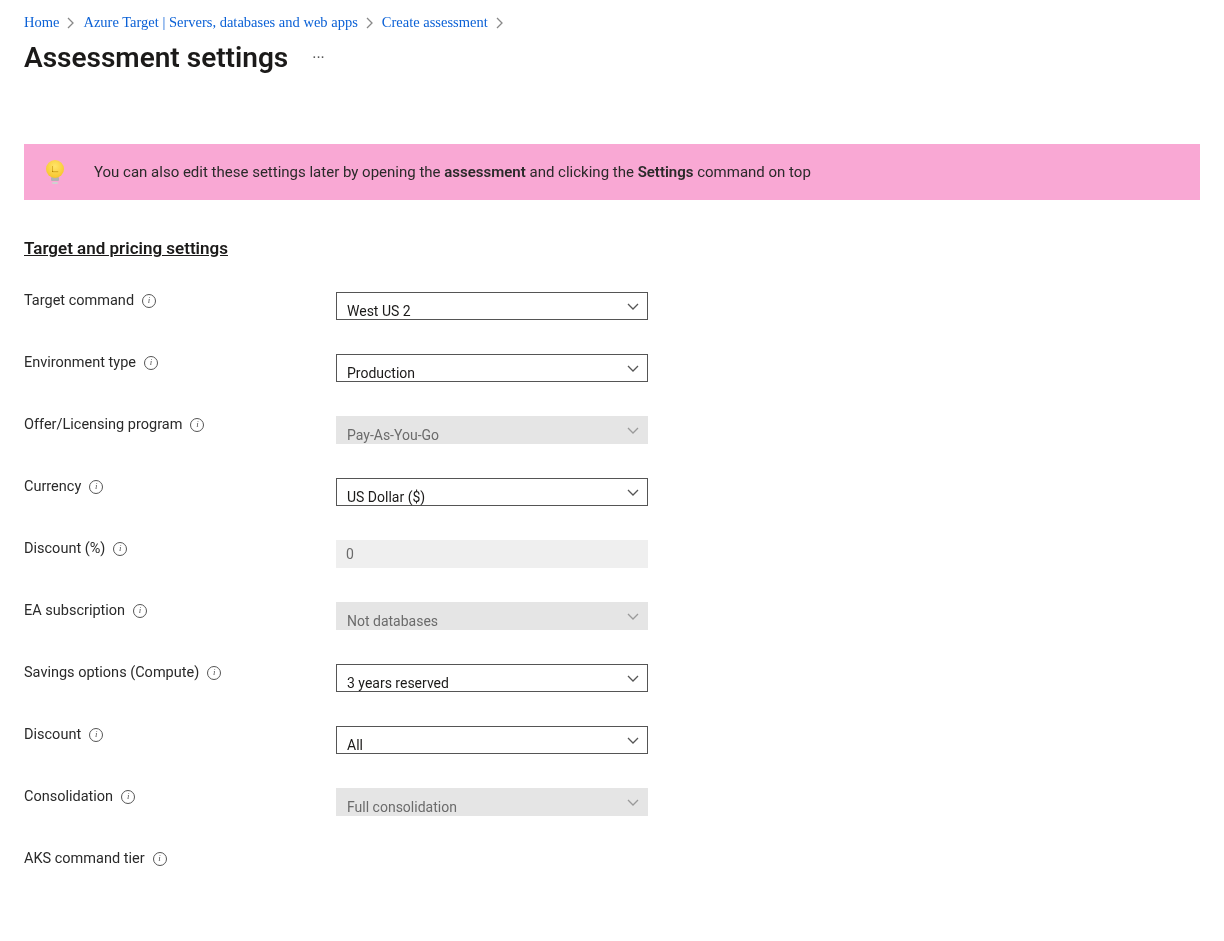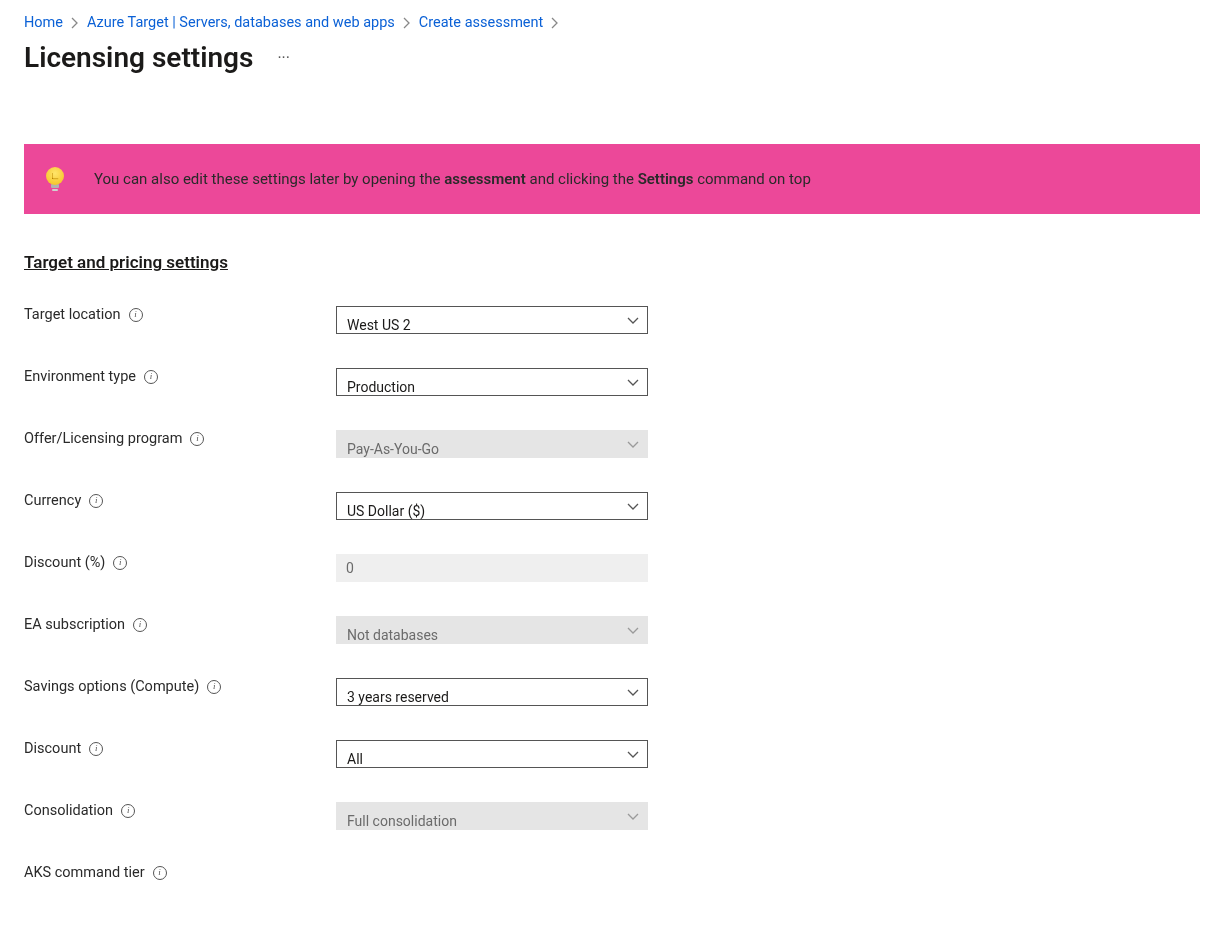--- a/index.html
+++ b/index.html
@@ -12,45 +12,46 @@
       padding:14px 24px 24px 24px;
     }
     a { color:#0b61d6; text-decoration:none; }
 
     
     .breadcrumb {
       display:flex;
       align-items:center;
       gap:8px;
       font-size:14.5px;
+      font-family:Liberation Serif, serif;
     }
     .chev-sep { color:#666; display:flex; align-items:center; }
 
     
     .title-row {
       display:flex;
       align-items:center;
       gap:18px;
       margin-top:10px;
     }
     h1.page-title {
       font-size:28px;
       font-weight:600;
       letter-spacing:0;
     }
     .more { color:#555; font-size:16px; cursor:pointer; padding:2px 6px; line-height:1; }
 
     
     .info {
       margin-top:70px;
-      background:#ec4899;
+      background:#f9a8d4;
       display:flex;
       align-items:center;
       gap:30px;
-      padding:23px 22px;
+      padding:16px 22px;
       width:100%;
     }
     .info-text { font-size:15px; color:#2a2a2a; }
     .info-text b { font-weight:600; }
 
     
     .section-title {
       font-size:17px;
       font-weight:600;
       margin-top:38px;
@@ -165,41 +166,41 @@
   </span>
   <a href="#">Create assessment</a>
   <span class="chev-sep">
     <svg width="8" height="12" viewBox="0 0 8 12">
         <path d="M1 1l5 5-5 5" fill="none" stroke="#888" stroke-width="1.3"></path>
       </svg>
   </span>
 </nav>
 
 <div class="title-row">
-  <h1 class="page-title">Licensing settings</h1>
+  <h1 class="page-title">Assessment settings</h1>
   <span class="more">···</span>
 </div>
 
 <div class="info">
   <span class="bulb">
     <span class="bulb-head"></span>
     <span class="bulb-base"></span>
     <span class="bulb-base2"></span>
   </span>
   <span class="info-text">
     <span>You can also edit these settings later by opening the </span><b>assessment</b><span> and clicking the </span><b>Settings</b><span> command on top</span>
   </span>
 </div>
 
 <h2 class="section-title">Target and pricing settings</h2>
 
 <div id="fields-container">
     <div class="field">
       <div class="label">
-        <span>Target location</span>
+        <span>Target command</span>
         <span class="info-icn">i</span>
       </div>
       <div class="dropdown">
         <span>West US 2</span>
         <span class="dd-chev"><svg width="12" height="8" viewBox="0 0 12 8">
             <path d="M1 1l5 5 5-5" fill="none" stroke="#555" stroke-width="1.3"></path>
           </svg></span>
       </div>
     </div>
     <div class="field">

